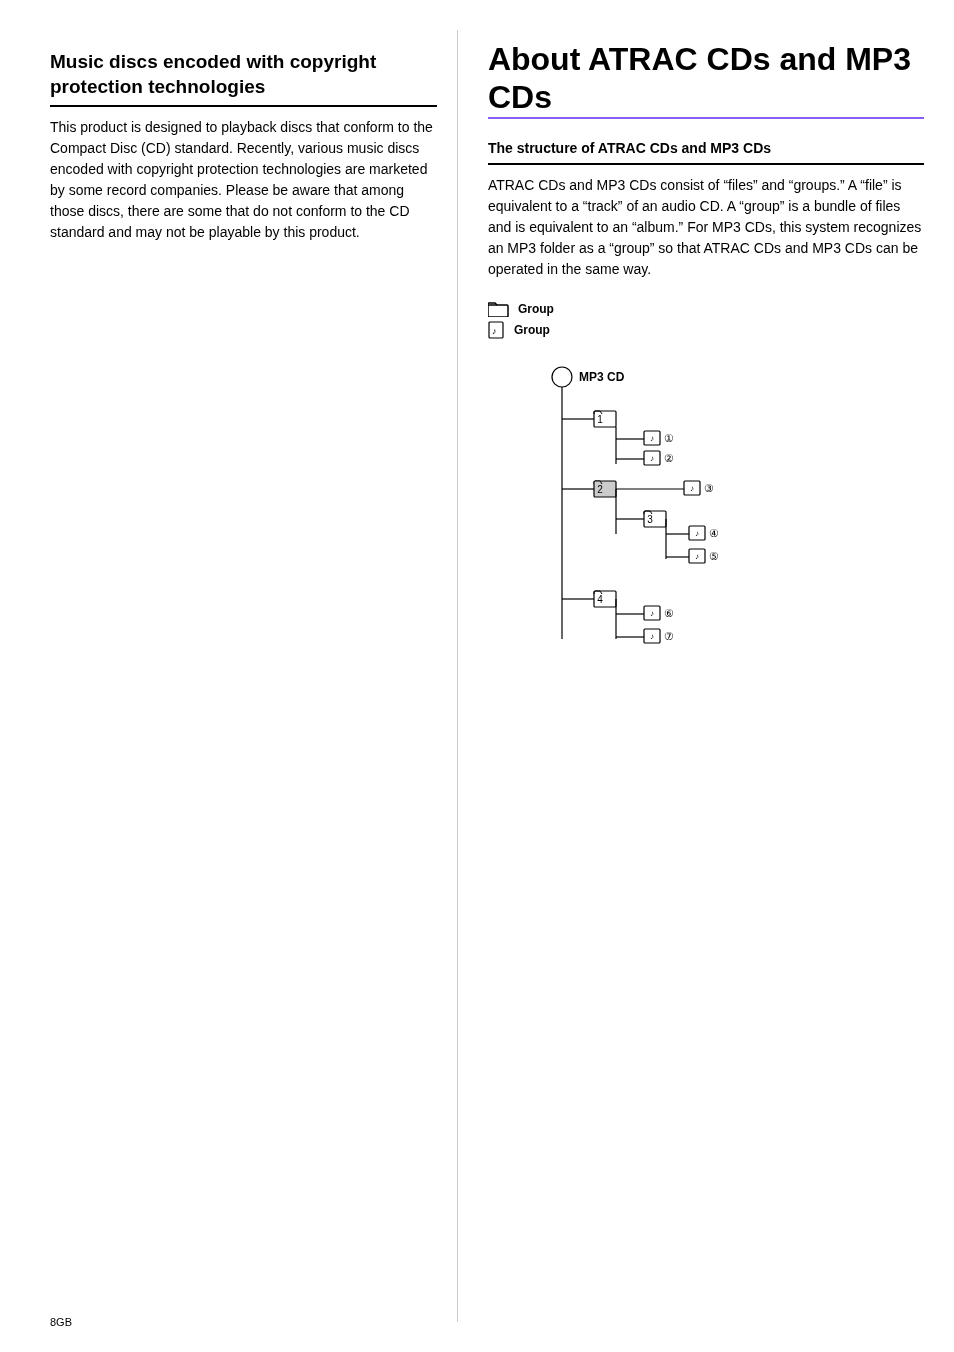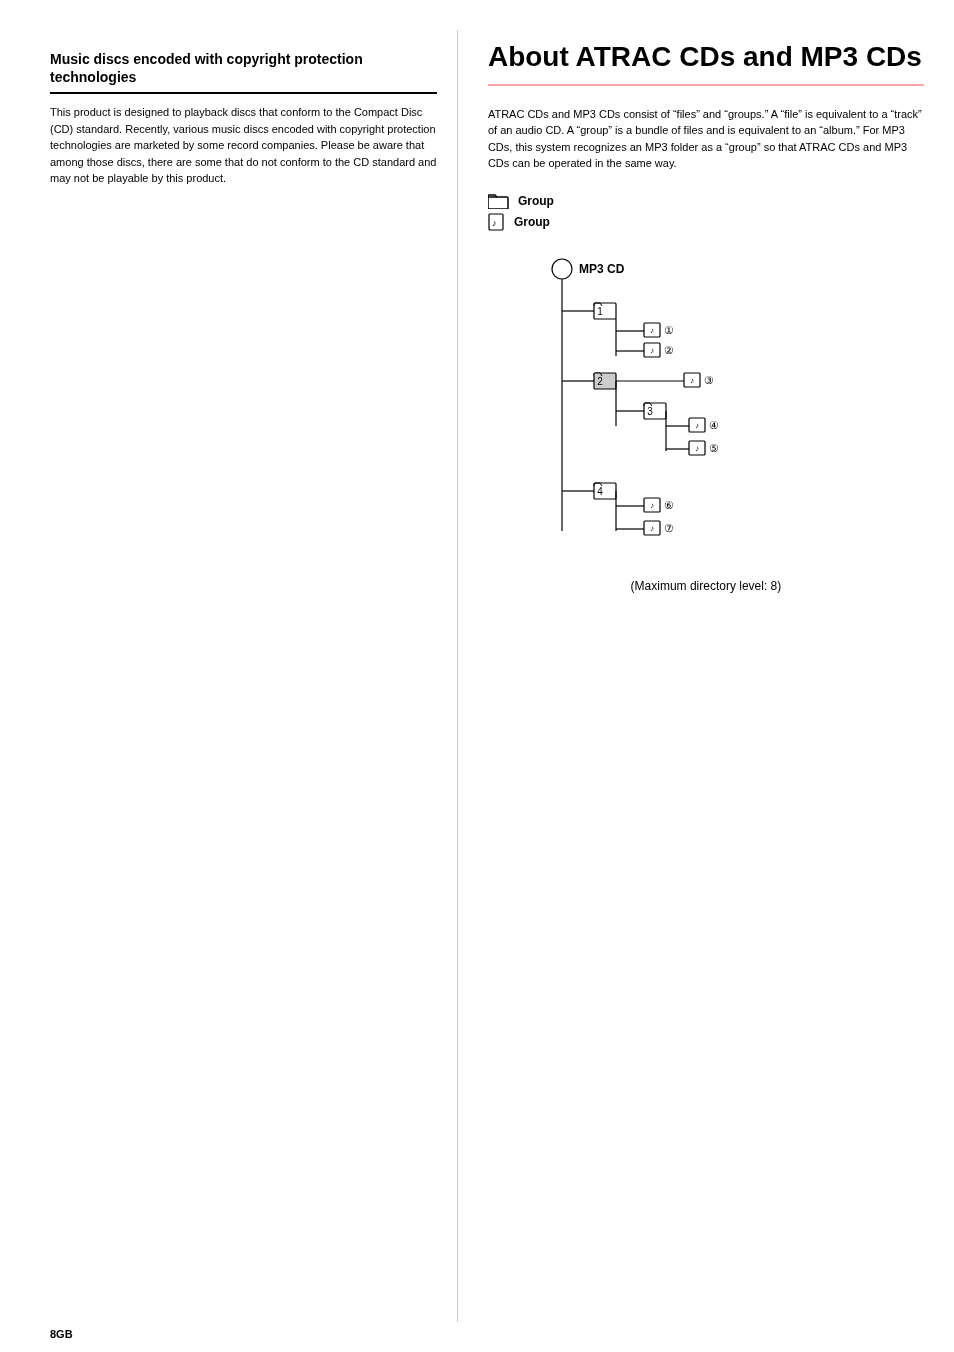--- a/index.html
+++ b/index.html
@@ -21,60 +21,59 @@
     .left-col {
       width: 48%;
       padding: 20px 20px 20px 50px;
       border-right: 1px solid #ccc;
     }
     .right-col {
       width: 52%;
       padding: 10px 30px 20px 30px;
     }
     .section-title {
-      font-size: 14px;
+      font-size: 19px;
       font-weight: bold;
       font-family: Arial, Helvetica, sans-serif;
       margin-bottom: 10px;
       padding-bottom: 6px;
       border-bottom: 2px solid #000;
       line-height: 1.3;
     }
     .main-title {
-      font-size: 28px;
+      font-size: 32px;
       font-weight: bold;
       font-family: Arial, Helvetica, sans-serif;
       line-height: 1.2;
       margin-bottom: 18px;
-      padding-bottom: 10px;
-      border-bottom: 2px solid #fca5a5;
+      border-bottom: 2px solid #8b5cf6;
     }
     .body-text {
-      font-size: 11px;
+      font-size: 14px;
       line-height: 1.5;
       margin-bottom: 14px;
     }
     .subsection {
       margin-top: 20px;
       margin-bottom: 10px;
     }
     .subsection-title {
       font-size: 14px;
       font-weight: bold;
       padding-bottom: 6px;
       border-bottom: 2px solid #000;
       margin-bottom: 10px;
       line-height: 1.3;
     }
     .page-num {
       position: absolute;
-      bottom: 12px;
+      bottom: 24px;
       left: 50px;
       font-size: 11px;
-      font-weight: bold;
+      font-weight: normal;
     }
     
     .diagram-area {
       margin-top: 21px;
     }
     .legend-row {
       display: flex;
       align-items: center;
       gap: 8px;
       font-size: 12px;
@@ -121,20 +120,21 @@
 
   <div class="left-col">
     <div class="section-title">Music discs encoded with copyright protection technologies</div>
     <p class="body-text">This product is designed to playback discs that conform to the Compact Disc (CD) standard. Recently, various music discs encoded with copyright protection technologies are marketed by some record companies. Please be aware that among those discs, there are some that do not conform to the CD standard and may not be playable by this product.</p>
   </div>
 
   <div class="right-col">
     <h1 class="main-title">About ATRAC CDs and MP3 CDs</h1>
 
     <div class="subsection">
+      <div class="subsection-title">The structure of ATRAC CDs and MP3 CDs</div>
       <p class="body-text">ATRAC CDs and MP3 CDs consist of “files” and “groups.” A “file” is equivalent to a “track” of an audio CD. A “group” is a bundle of files and is equivalent to an “album.” For MP3 CDs, this system recognizes an MP3 folder as a “group” so that ATRAC CDs and MP3 CDs can be operated in the same way.</p>
     </div>
 
     <div class="subsection">
 
       <div class="diagram-area">
         <div class="legend-row">
 
           <span class="folder-icon">
             <svg viewBox="0 0 22 16" fill="none" xmlns="http://www.w3.org/2000/svg">
@@ -224,19 +224,18 @@
             <text x="140" y="258" font-size="11">⑥</text>
 
             <line x1="92" y1="278" x2="120" y2="278" stroke="#000" stroke-width="1.2"></line>
             <rect x="120" y="270" width="16" height="14" rx="1" fill="none" stroke="#000" stroke-width="1.2"></rect>
             <text x="128" y="280" text-anchor="middle" font-size="8">♪</text>
             <text x="140" y="281" font-size="11">⑦</text>
 
           </svg>
         </div>
 
-        <div class="max-dir">(Maximum directory level: 8)</div>
       </div>
     </div>
   </div>
 </div>
 
 <div class="page-num">8GB</div>
 
 </body></html>

